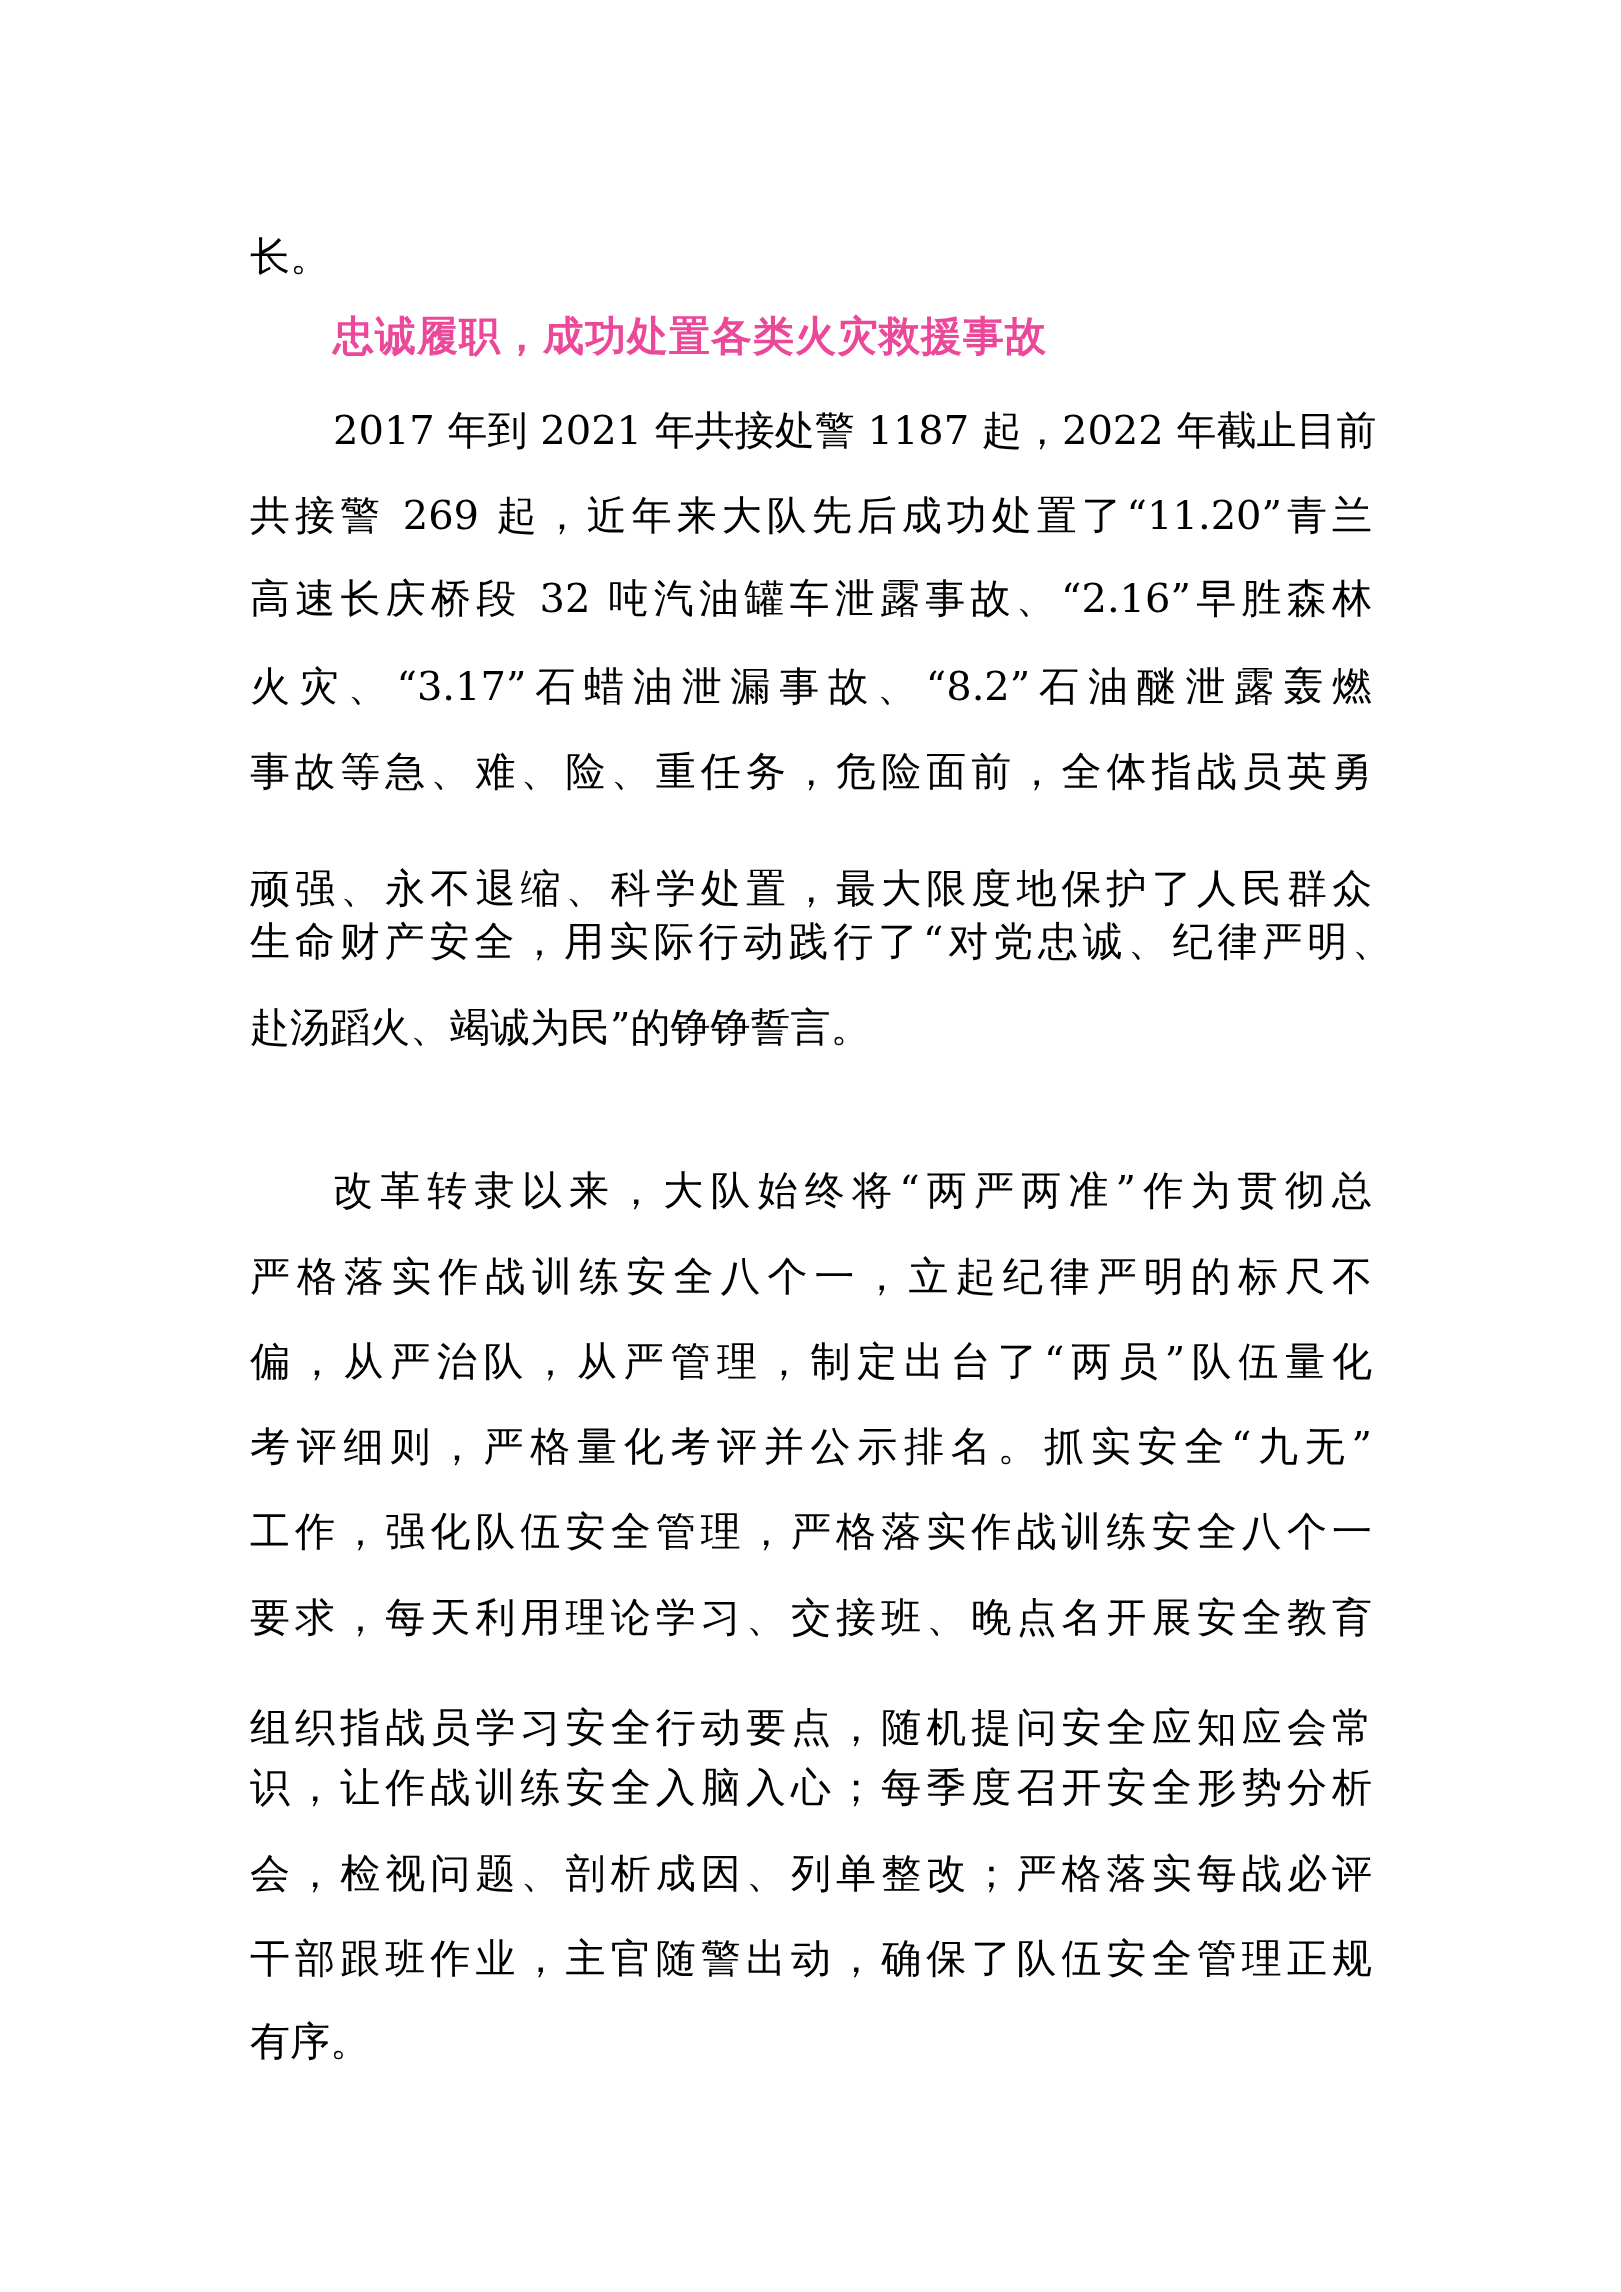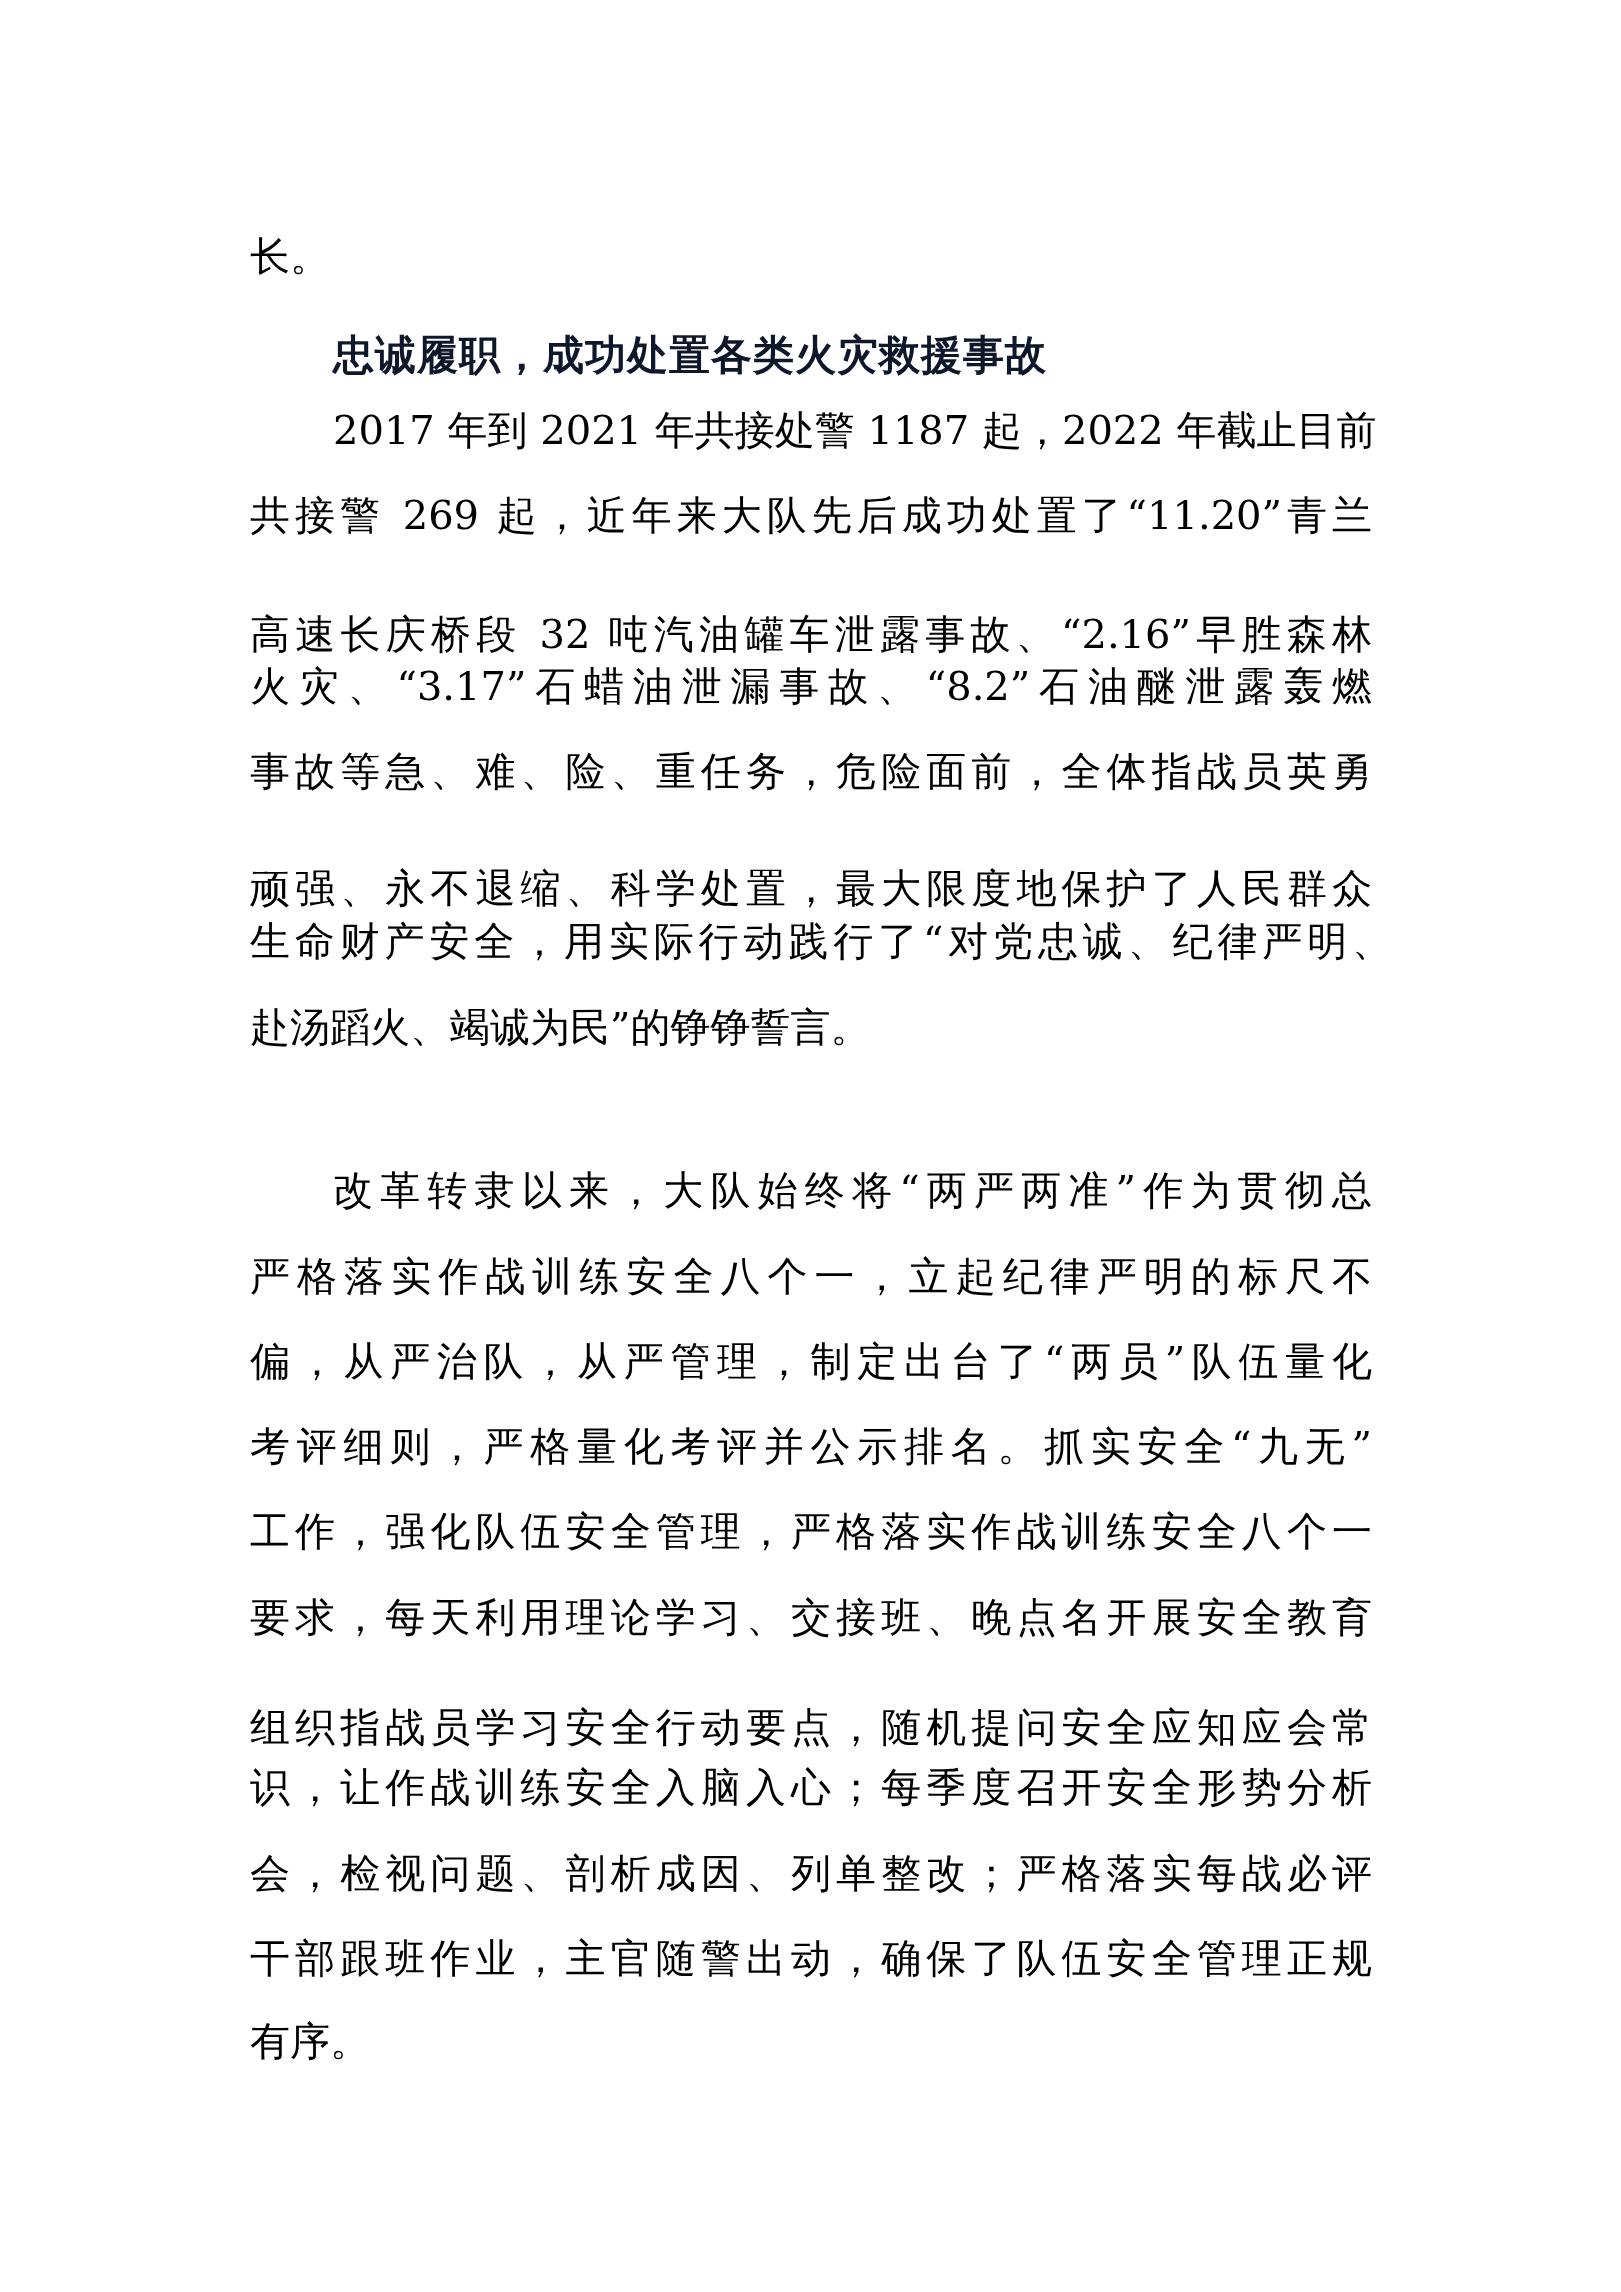--- a/index.html
+++ b/index.html
@@ -56,26 +56,26 @@
     letter-spacing: 1px;
   }
 </style>
 </head>
 <body>
 
 <div class="page">
 
   <div class="line last" style="top:235px;">长。</div>
 
-  <div class="heading" style="top:314px; color:#0f172a;margin-top:19px;">忠诚履职，成功处置各类火灾救援事故</div>
+  <div class="heading" style="top:314px; color:#ec4899;">忠诚履职，成功处置各类火灾救援事故</div>
 
   <div>
     <div class="line indent" style="top:409px;">2017 年到 2021 年共接处警 1187 起，2022 年截止目前</div>
     <div class="line" style="top:494px;">共接警 269 起，近年来大队先后成功处置了“11.20”青兰</div>
-    <div class="line" style="top:613px;">高速长庆桥段 32 吨汽油罐车泄露事故、“2.16”早胜森林</div>
+    <div class="line" style="top:577px;">高速长庆桥段 32 吨汽油罐车泄露事故、“2.16”早胜森林</div>
     <div class="line" style="top:665px;">火灾、“3.17”石蜡油泄漏事故、“8.2”石油醚泄露轰燃</div>
     <div class="line" style="top:750px;">事故等急、难、险、重任务，危险面前，全体指战员英勇</div>
     <div class="line" style="top:835px;margin-top:32px;">顽强、永不退缩、科学处置，最大限度地保护了人民群众</div>
     <div class="line overhang" style="top:920px;">生命财产安全，用实际行动践行了“对党忠诚、纪律严明、</div>
     <div class="line last" style="top:1006px;">赴汤蹈火、竭诚为民”的铮铮誓言。</div>
   </div>
 
 
   <div>
     <div class="line indent" style="top:1169px;">改革转隶以来，大队始终将“两严两准”作为贯彻总</div>

